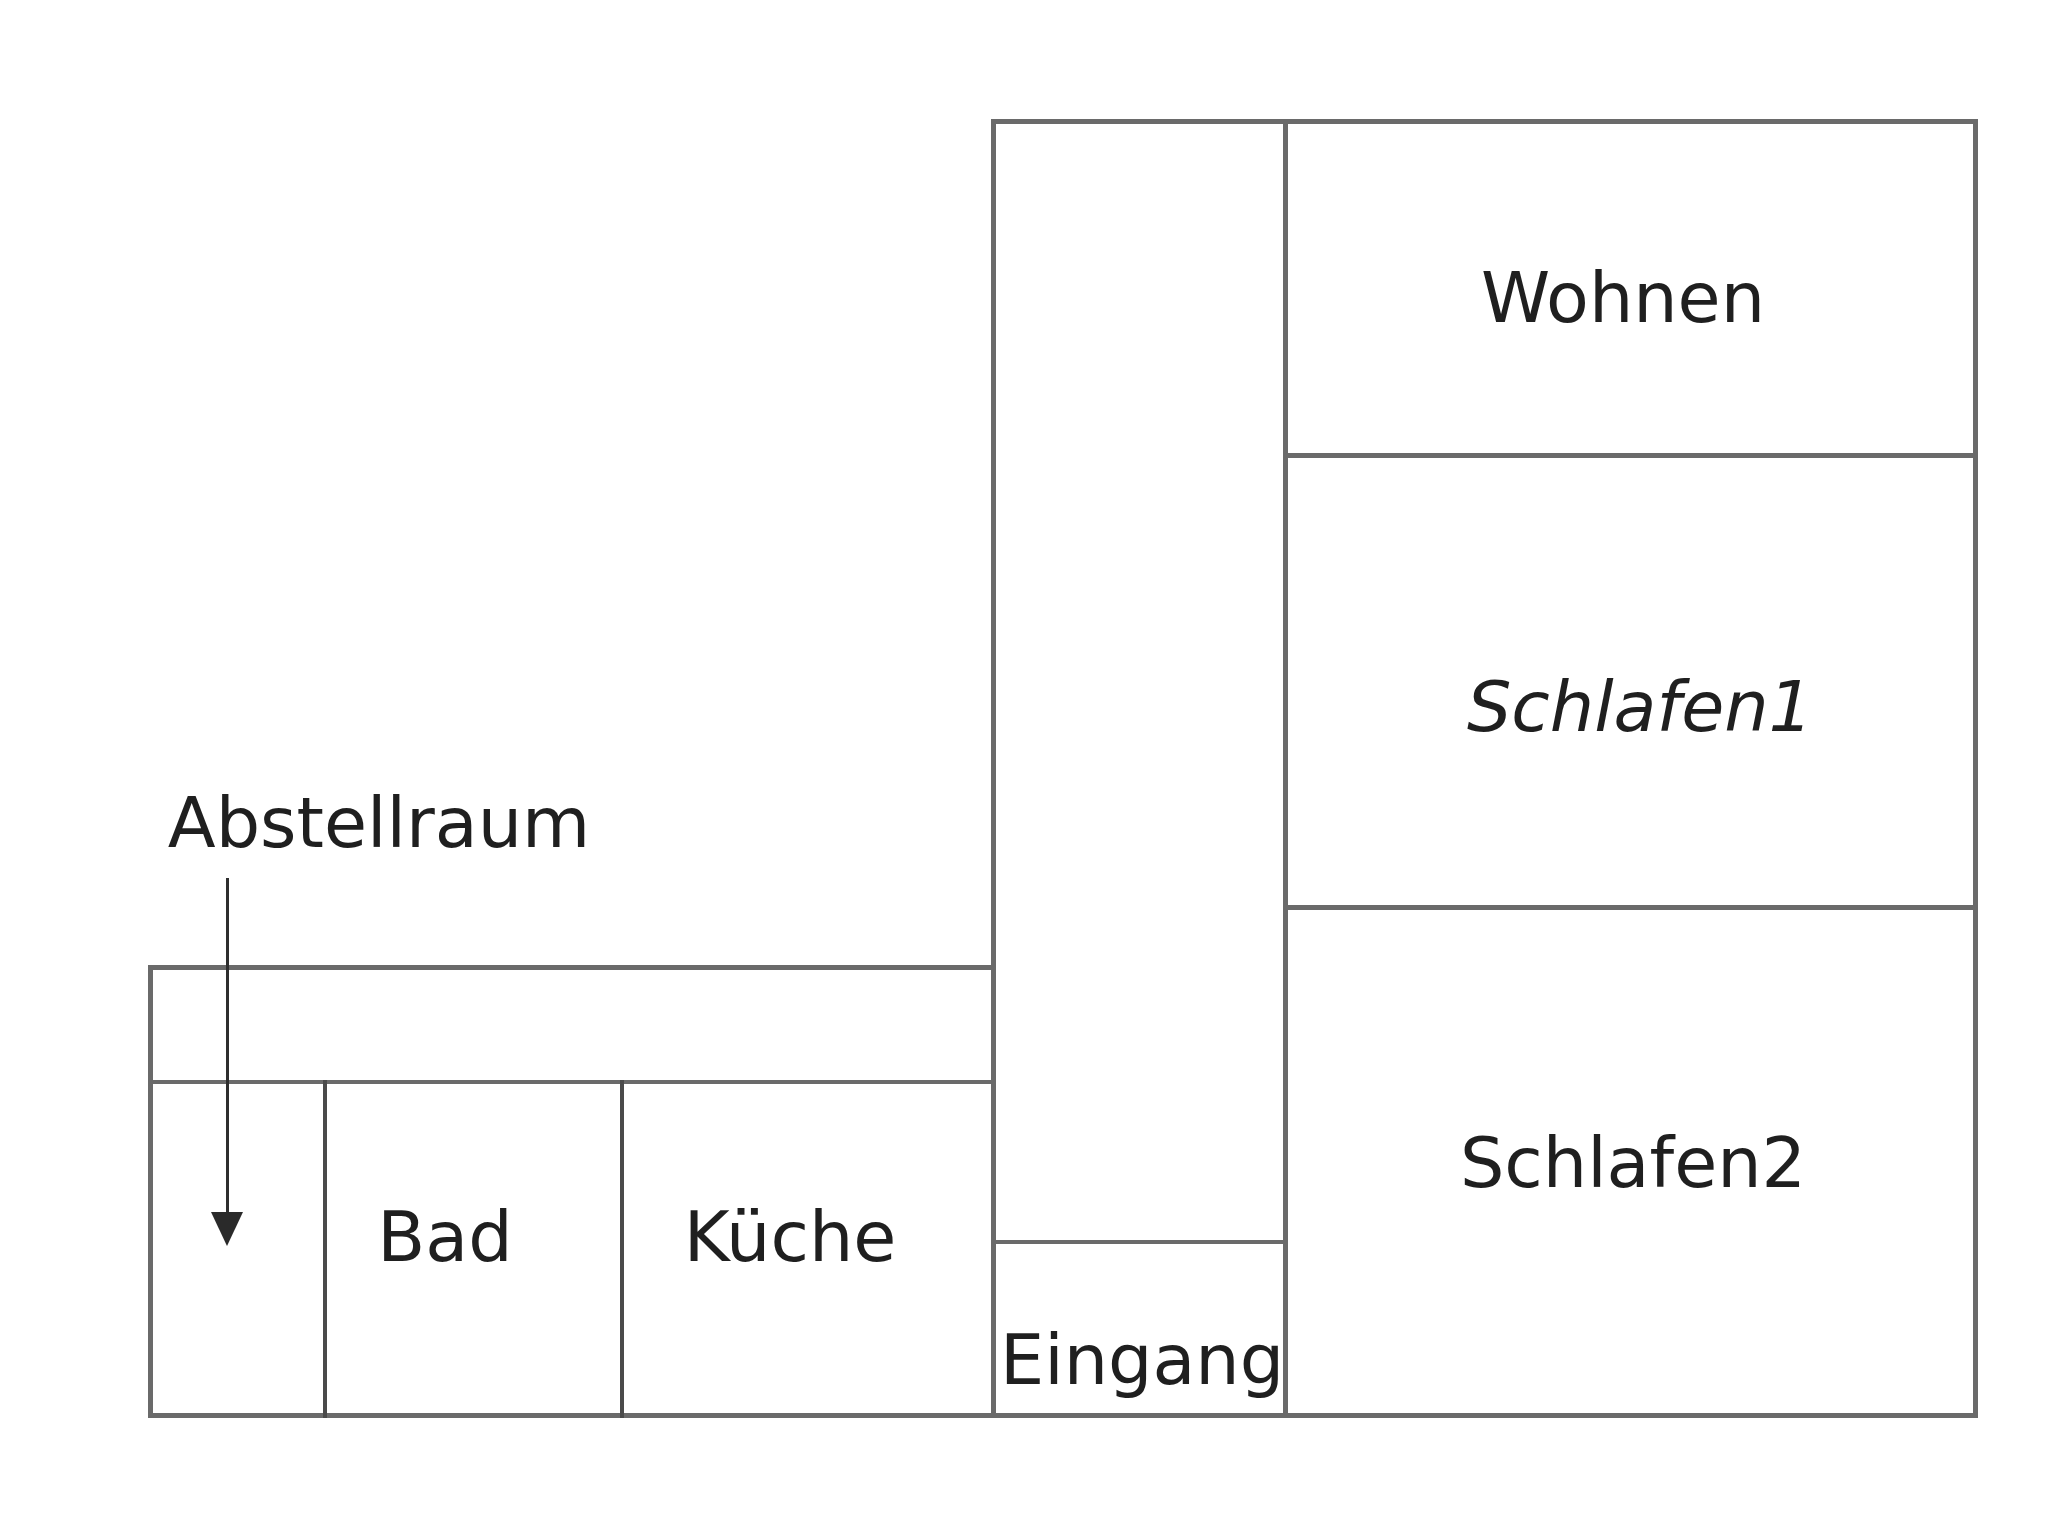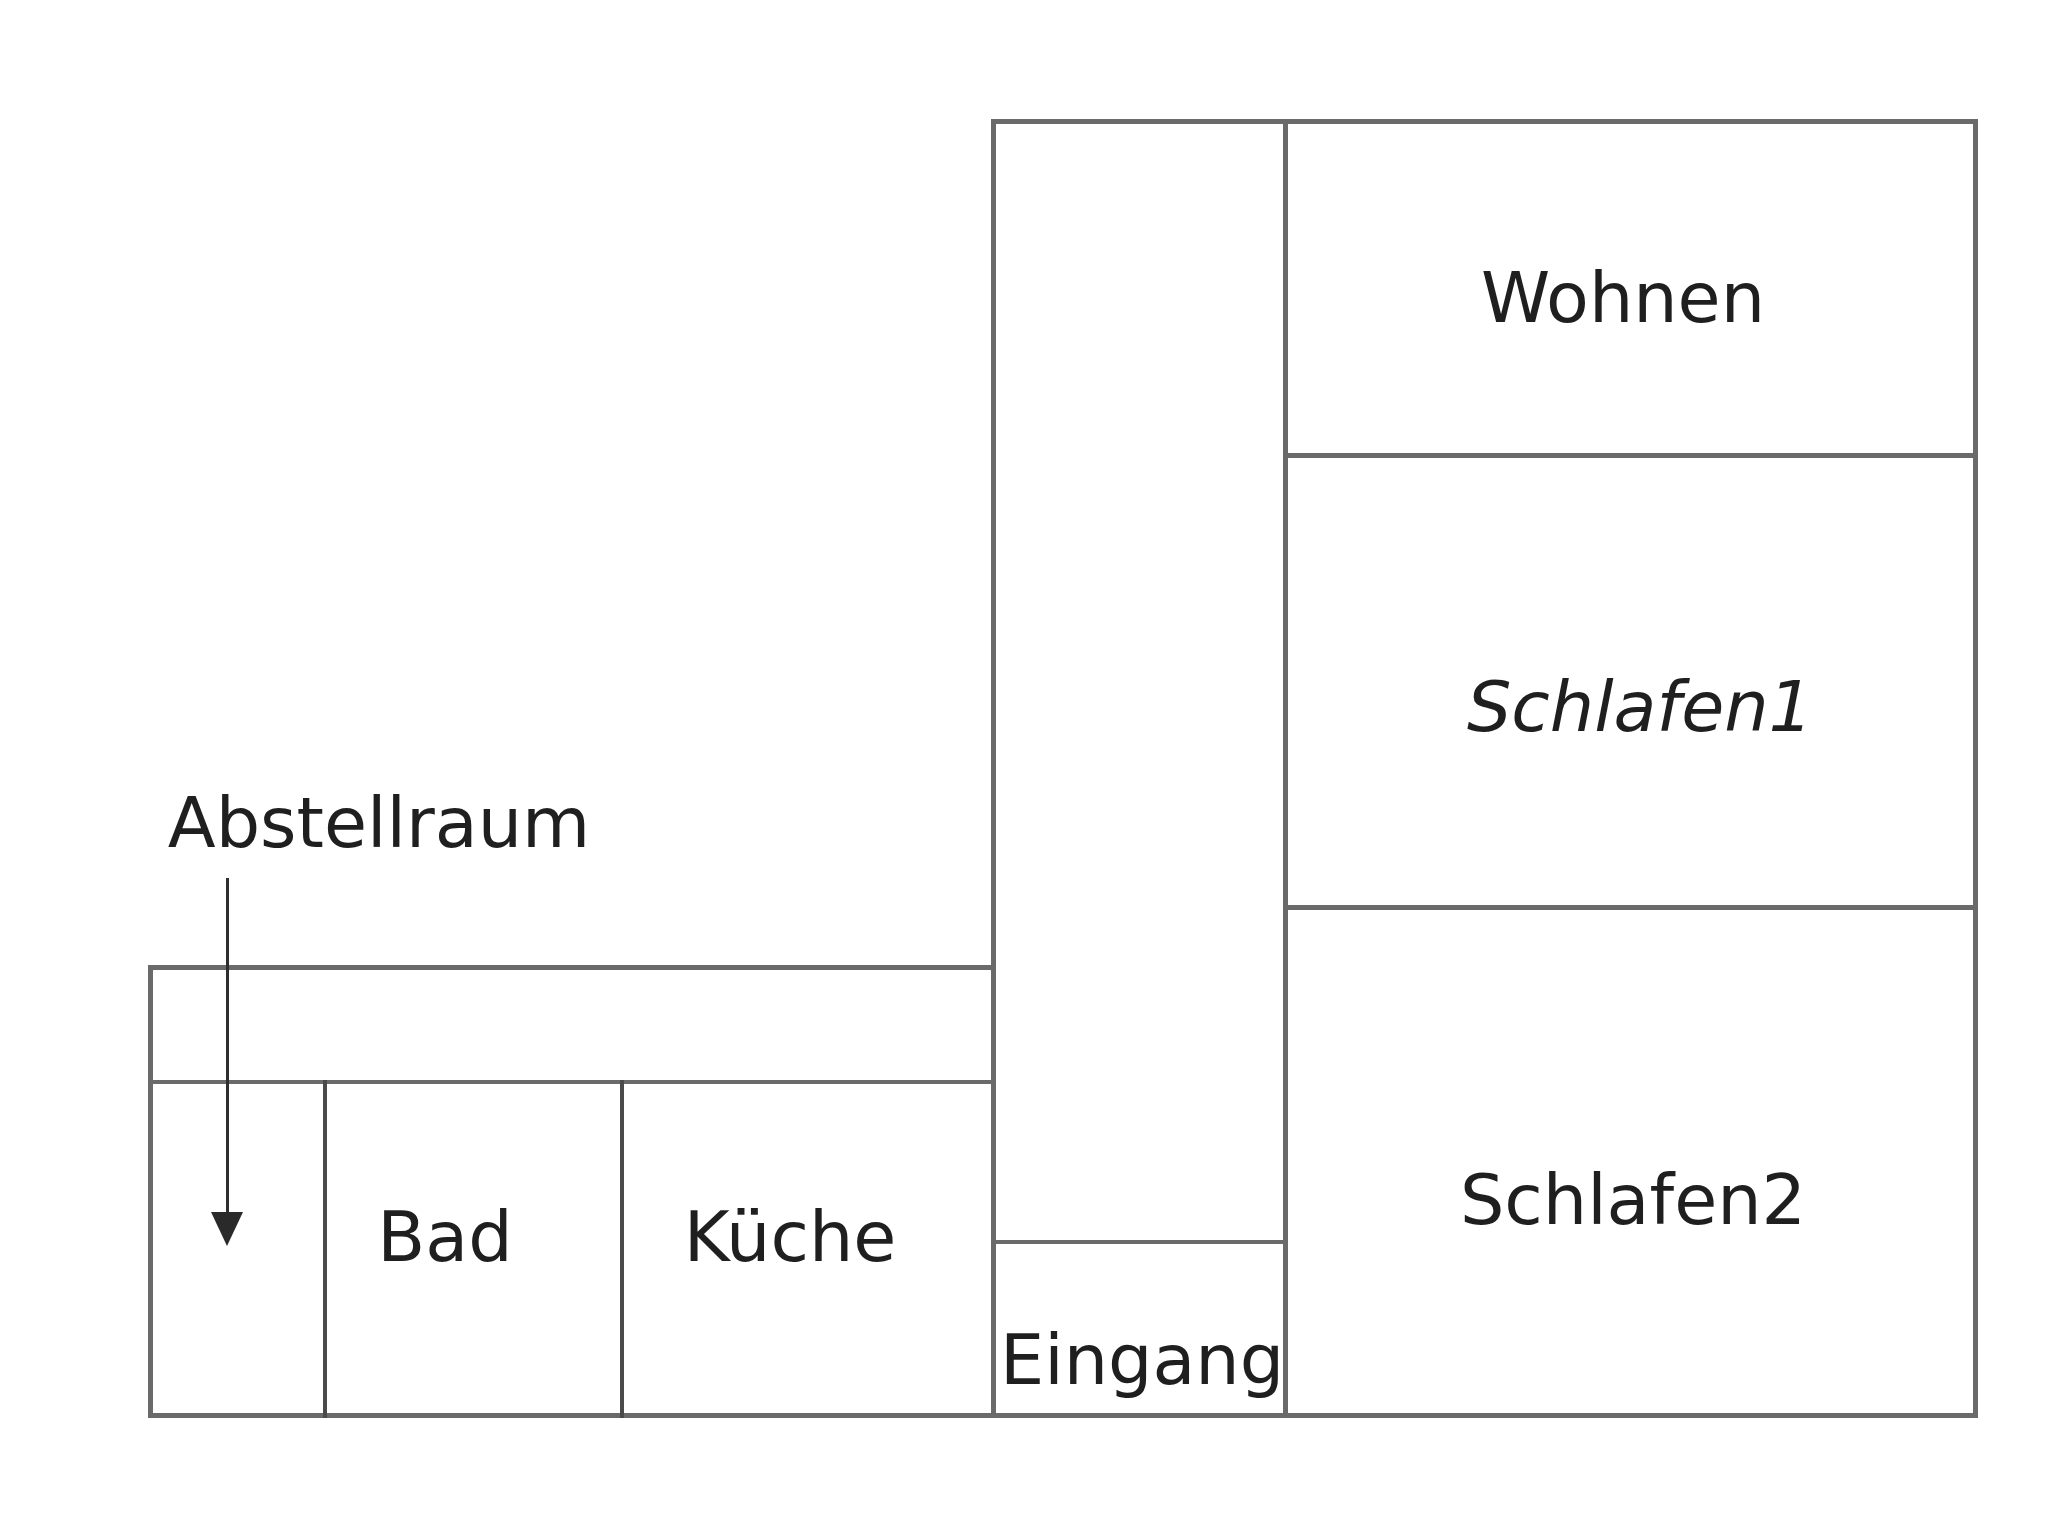--- a/index.html
+++ b/index.html
@@ -63,21 +63,21 @@
   <div class="wall" style="left:1283px; top:119px; width:5px; height:1299px;"></div>
   <div class="wall" style="left:1283px; top:453px; width:695px; height:5px;"></div>
   <div class="wall" style="left:1283px; top:905px; width:695px; height:5px;"></div>
   <div class="wall" style="left:148px; top:1080px; width:848px; height:4px;"></div>
   <div class="wall-thin" style="left:323px; top:1080px; width:4px; height:338px;"></div>
   <div class="wall-thin" style="left:620px; top:1080px; width:4px; height:338px;"></div>
   <div class="wall" style="left:991px; top:1240px; width:297px; height:4px;"></div>
 
   <div class="room-label" style="left:1623px; top:298px;">Wohnen</div>
   <div class="room-label" style="left:1640px; top:707px;font-style:italic;">Schlafen1</div>
-  <div class="room-label" style="left:1633px; top:1200px;">Schlafen2</div>
+  <div class="room-label" style="left:1633px; top:1163px;">Schlafen2</div>
   <div class="room-label" style="left:445px; top:1237px;">Bad</div>
   <div class="room-label left-anchored" style="left:1000px; top:1360px;">Eingang</div>
   <div class="room-label" style="left:790px; top:1237px;">Küche</div>
 
   <div class="room-label" style="left:379px; top:823px;">Abstellraum</div>
   <div class="arrow-line" style="left:226px; top:878px; width:3px; height:338px;"></div>
   <div class="arrow-head" style="left:211px; top:1212px;"></div>
 
 </div>
 

